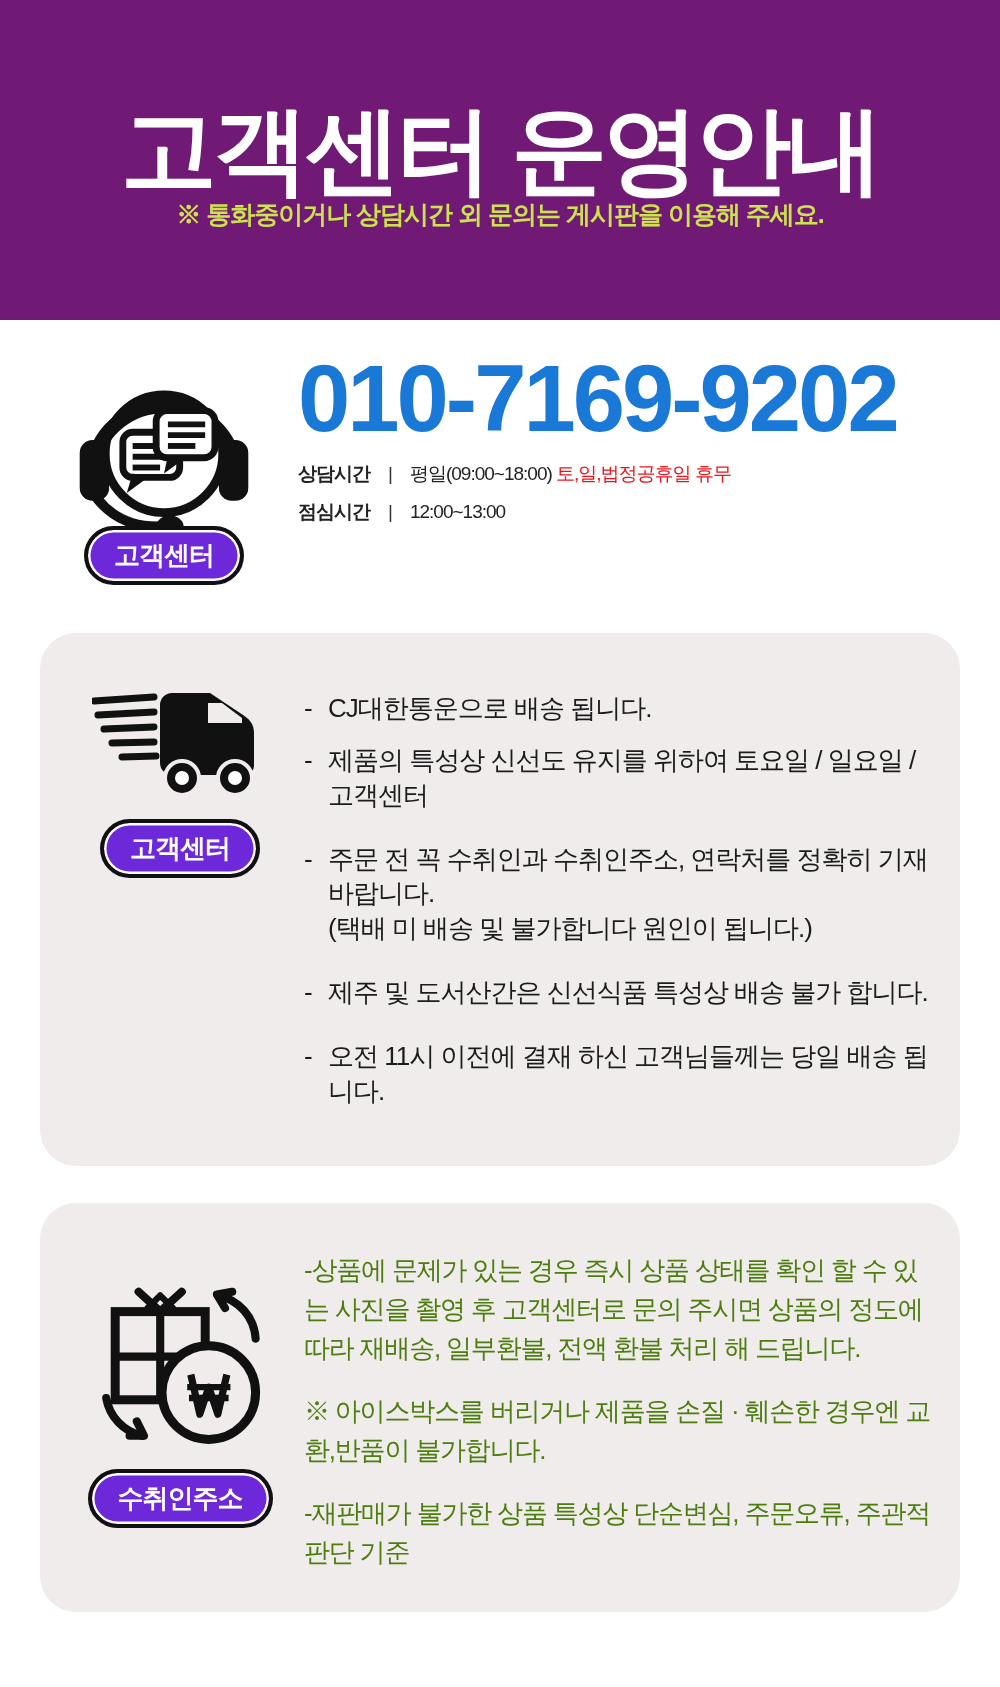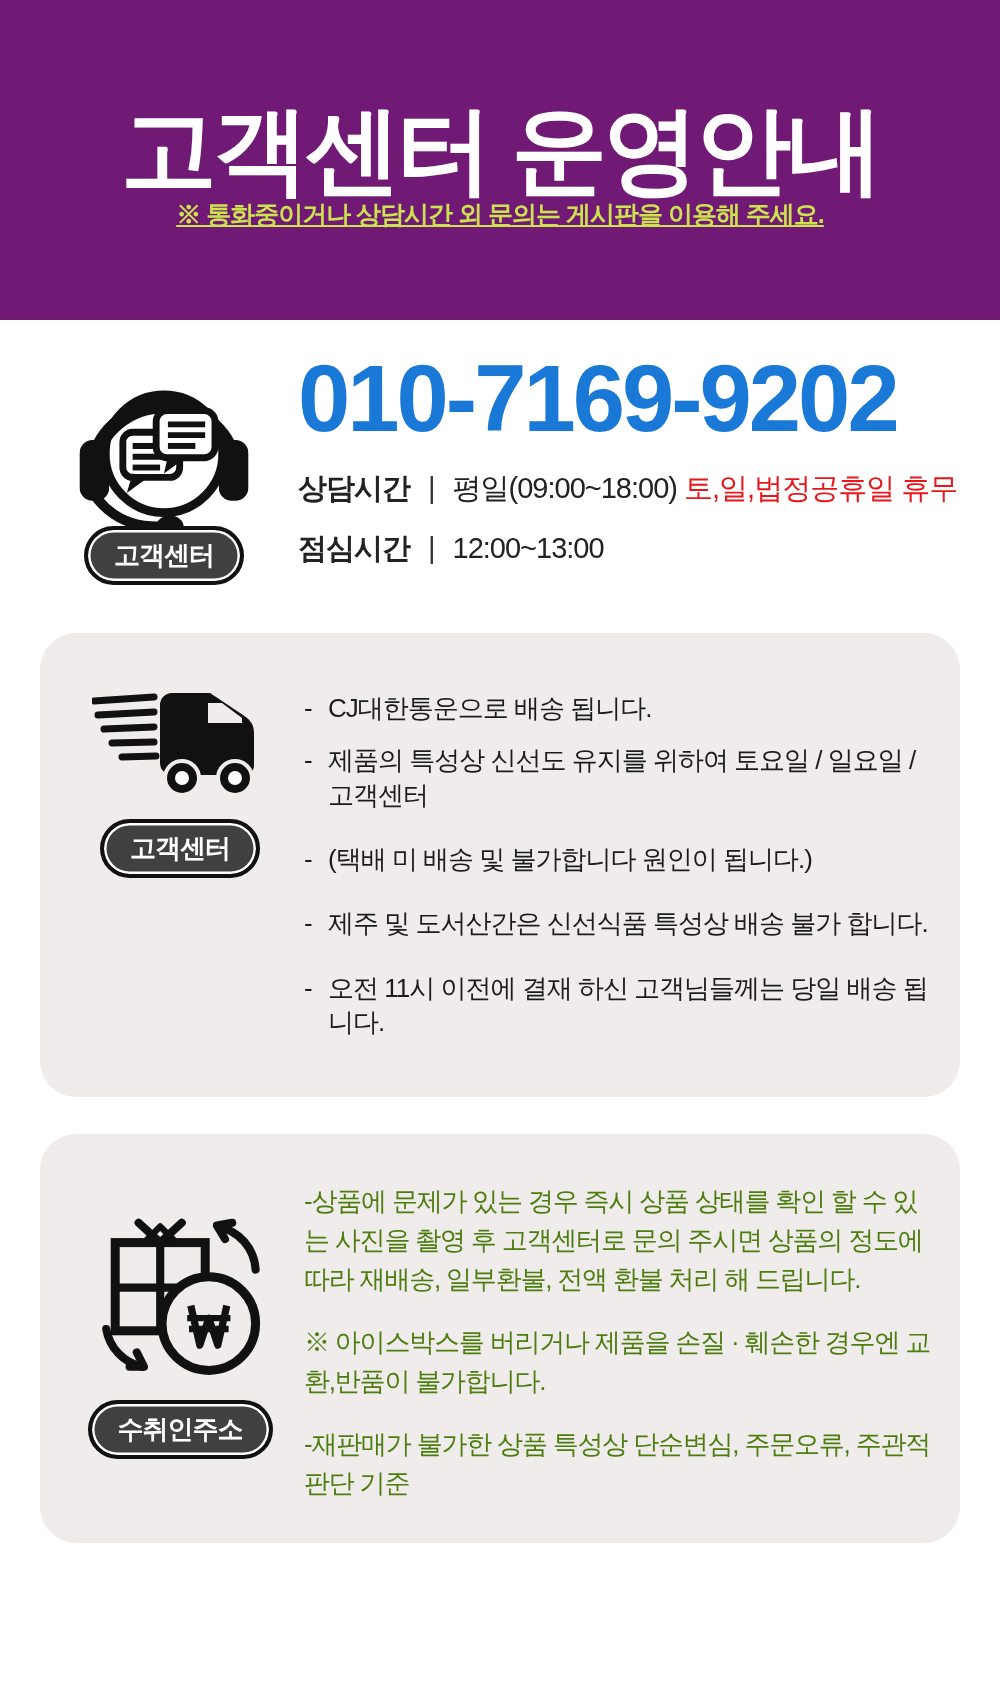--- a/index.html
+++ b/index.html
@@ -26,39 +26,38 @@
     font-weight: 800;
     letter-spacing: -4px;
     line-height: 1;
     margin-top: 12px;
   }
   .hero .notice {
     color: #cde24f;
     font-size: 25px;
     font-weight: 700;
     letter-spacing: -1px;
-    text-decoration: underline;
   }
 
   
   .contact {
     display: flex;
     padding: 26px 40px 30px 58px;
     gap: 28px;
   }
   .icon-col {
     flex-shrink: 0;
     display: flex;
     flex-direction: column;
     align-items: center;
   }
   .contact .icon-col { width: 212px; }
   .pill {
     display: inline-block;
-    background: #404040;
+    background: #6d28d9;
     border: 4px solid #111111;
     box-shadow: inset 0 0 0 2.5px #ffffff;
     color: #ffffff;
     font-size: 26px;
     font-weight: 700;
     letter-spacing: -1px;
     padding: 8px 26px;
     border-radius: 44px;
     white-space: nowrap;
   }
@@ -67,23 +66,23 @@
   .phone {
     color: #1a79d7;
     font-size: 94px;
     font-weight: 800;
     letter-spacing: -3px;
     line-height: 1.05;
     margin-bottom: 0;
     white-space: nowrap;
   }
   .sched-row {
-    font-size: 29px;
-    letter-spacing: -1px;
-    margin-top: 20px;
+    font-size: 19px;
+    letter-spacing: -1px;
+    margin-top: 12px;
     color: #222222;
     white-space: nowrap;
   }
   .sched-row .lbl { font-weight: 800; }
   .sched-row .sep { margin: 0 18px; color: #333333; font-weight: 400; }
   .red { color: #e8151b; }
 
   
   .gbox {
     margin: 0 40px;
@@ -206,20 +205,21 @@
       </li>
       <li>
         <span class="dash">-</span>
         <span class="lines">
           <span class="line">제품의 특성상 신선도 유지를 위하여 토요일 / 일요일 / 고객센터</span>
         </span>
       </li>
       <li>
         <span class="dash">-</span>
         <span class="lines">
+          <span class="line">주문 전 꼭 수취인과 수취인주소, 연락처를 정확히 기재 바랍니다.</span>
           <span class="line">(택배 미 배송 및 불가합니다 원인이 됩니다.)</span>
         </span>
       </li>
       <li>
         <span class="dash">-</span>
         <span class="lines">
             <span class="line">제주 및 도서산간은 신선식품 특성상 배송 불가 합니다.</span>
           </span>
       </li>
       <li>

